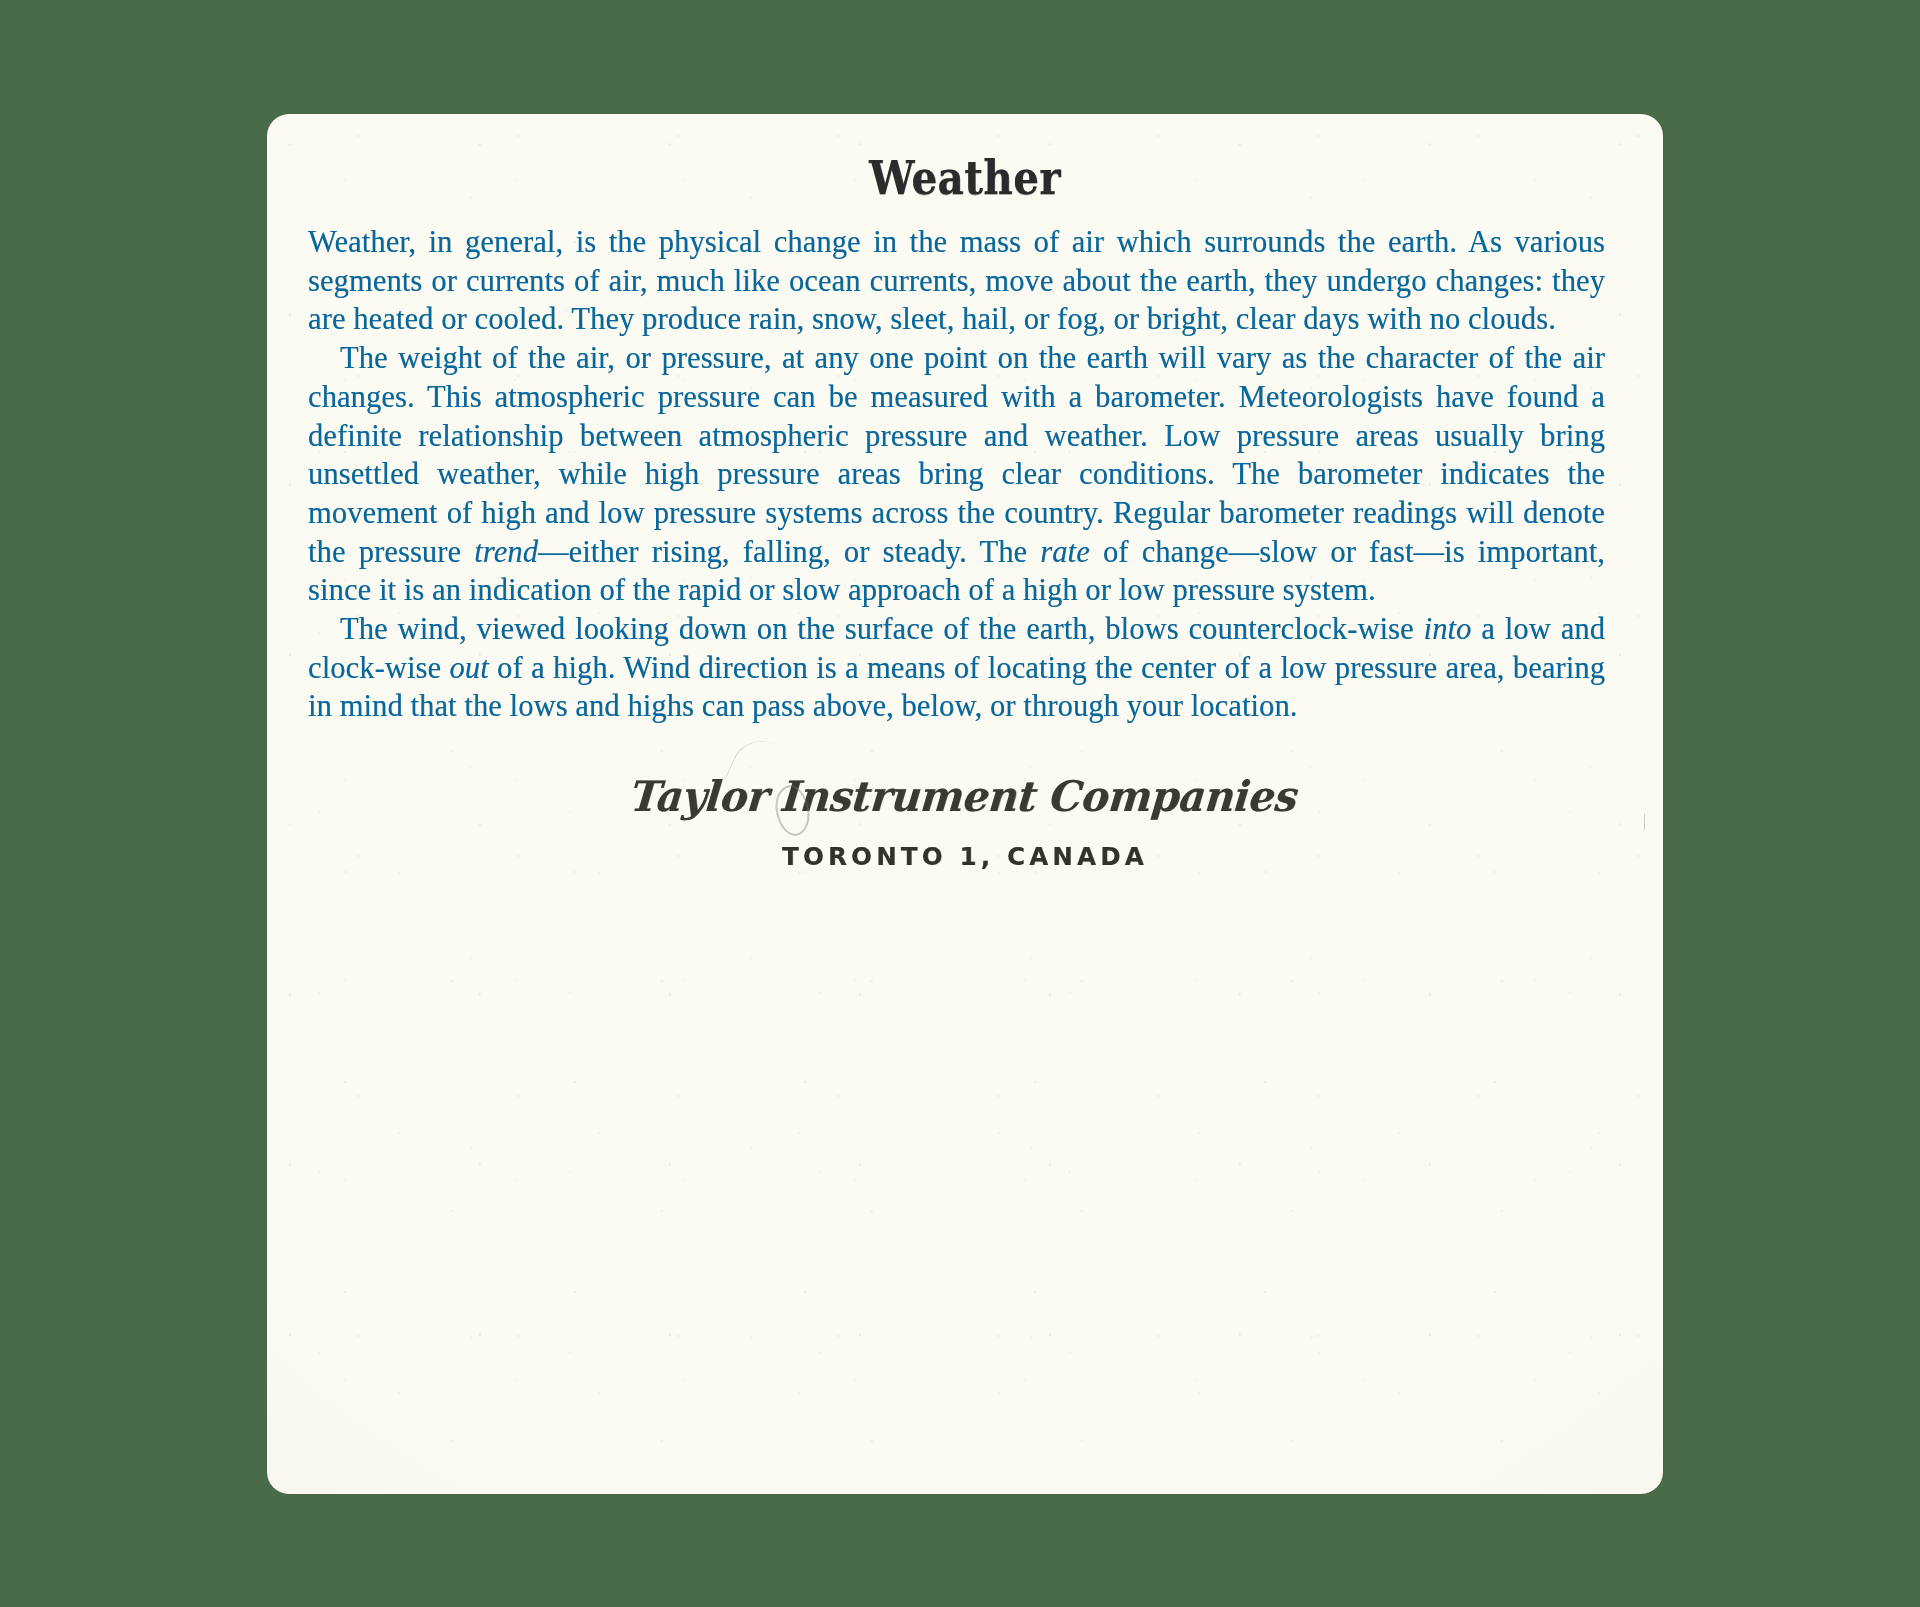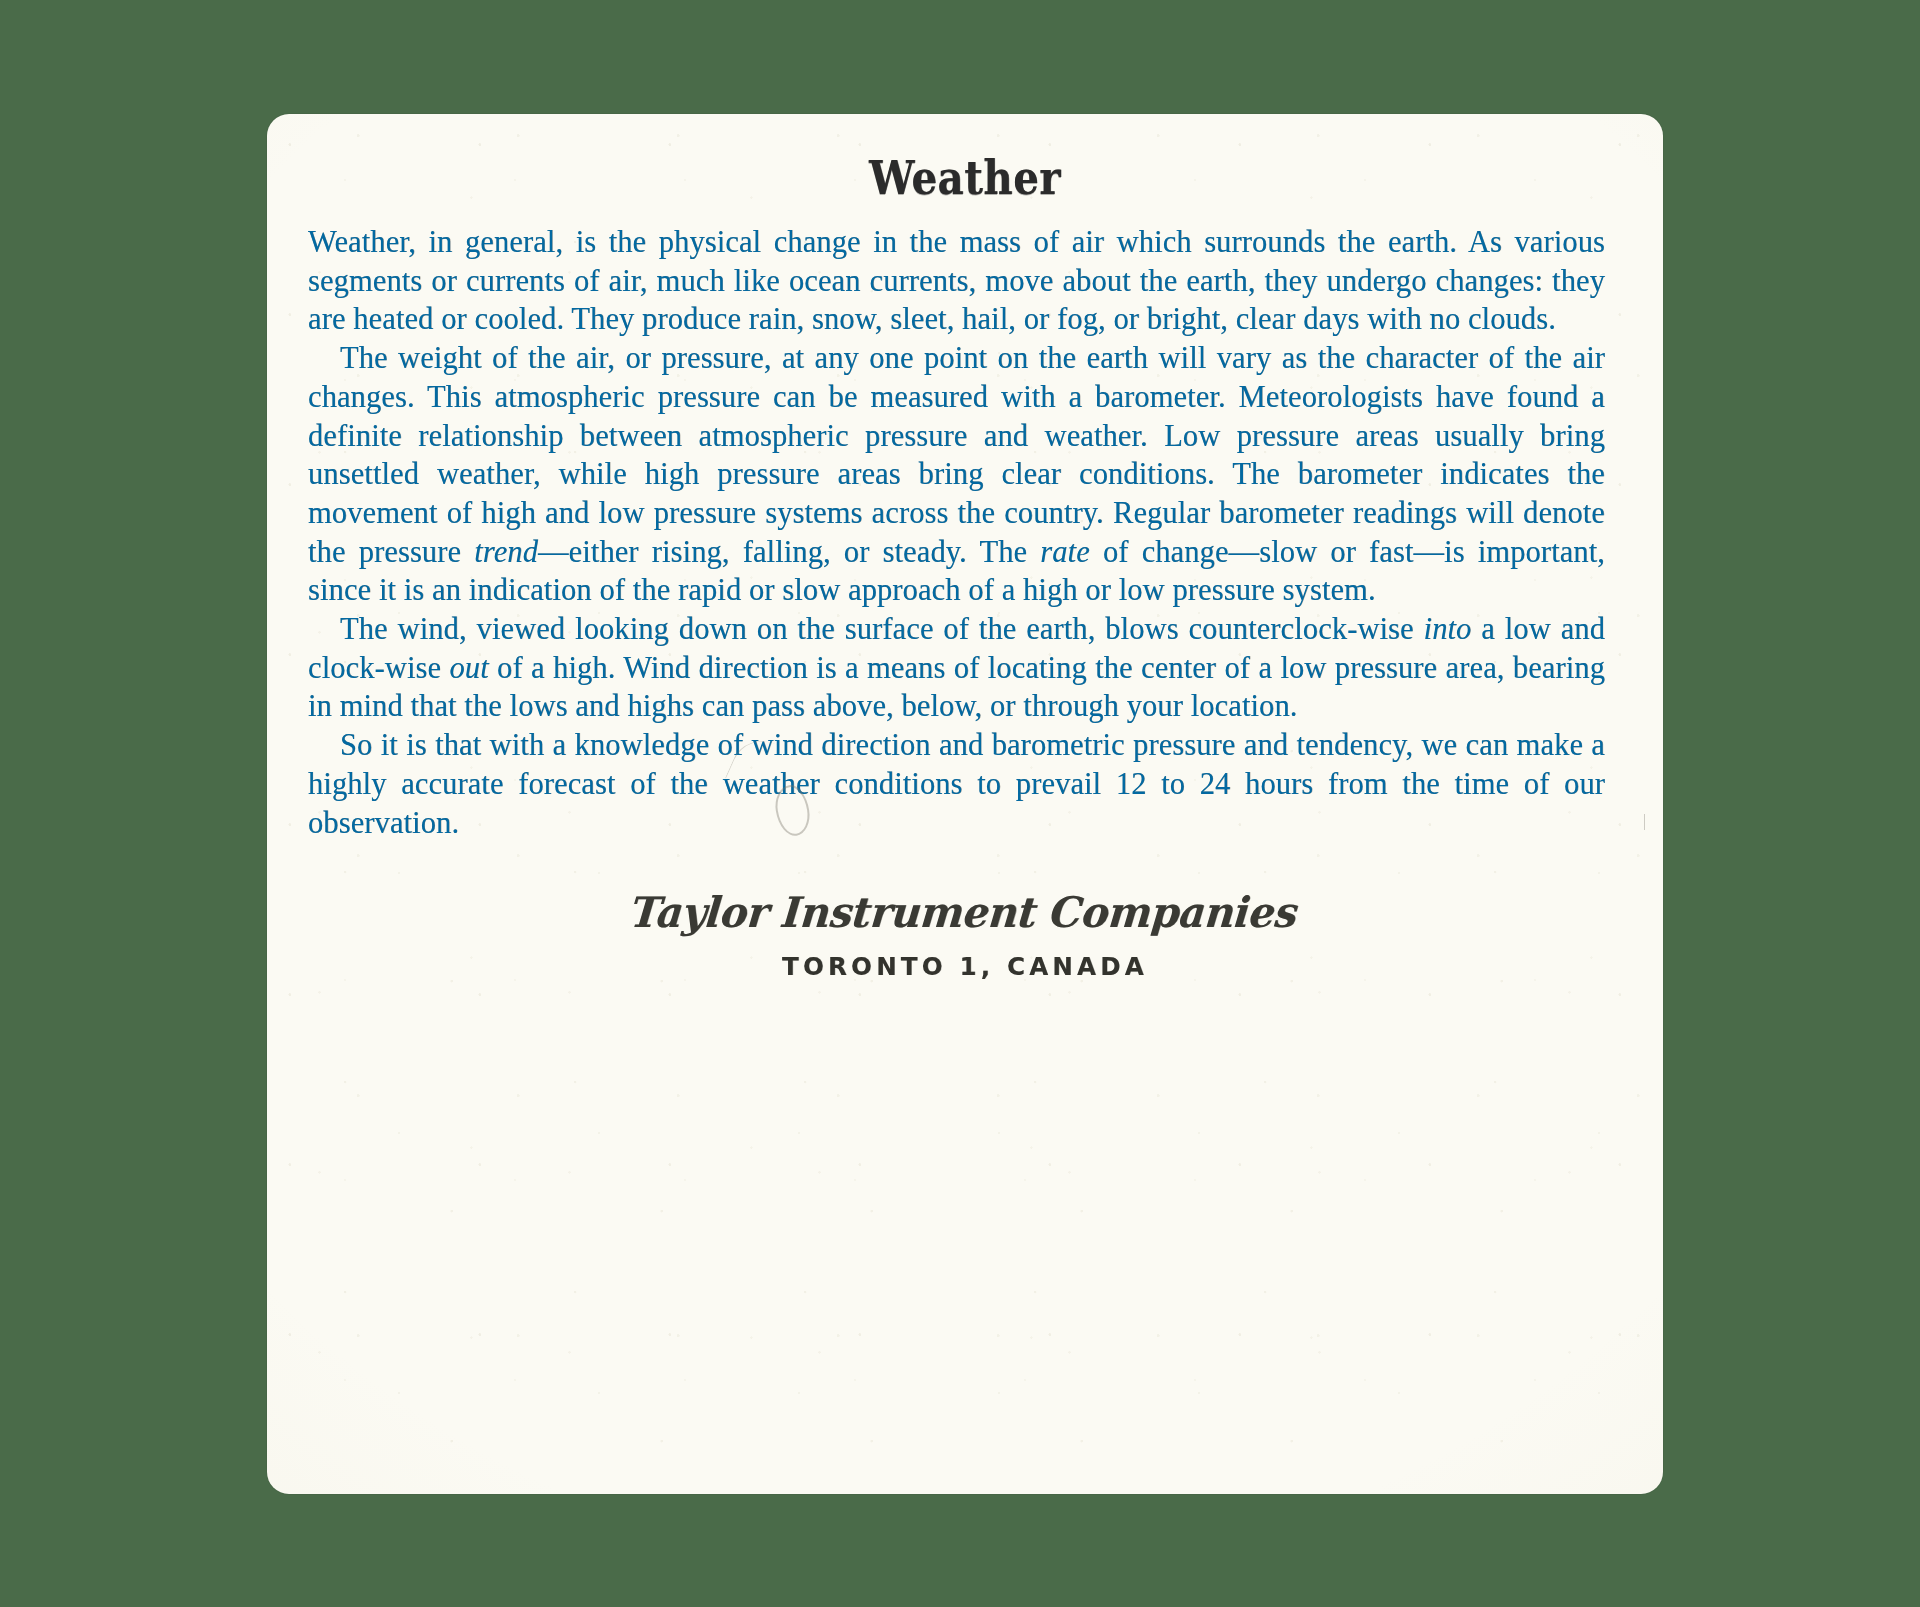--- a/index.html
+++ b/index.html
@@ -118,21 +118,21 @@
   .addr-line {
     font-family: "DejaVu Sans", "Liberation Sans", sans-serif;
     font-weight: 700;
     font-size: 24.5px;
     letter-spacing: 4.2px;
     color: #33332d;
     margin-top: 10px;
     text-shadow: 0.4px 0 0 rgba(45,45,40,0.4);
   }
   #addr-line-1 { margin-top: 16px; }
-  #addr-line-2 { margin-top: 15px; }
+  #addr-line-2 { margin-top: 21px; }
 
   
   #footer {
     position: absolute;
     left: 0;
     right: 0;
     bottom: 52px;
     padding: 0 44px 0 41px;
     display: flex;
     justify-content: space-between;
@@ -187,21 +187,20 @@
   <div id="paper-vignette"></div>
 
   <div id="content">
 
     <h1 id="title">Weather</h1>
 
     <div id="body-text">
       <p class="para" id="para-1"><span>Weather, in general, is the physical change in the mass of air which surrounds the earth. As various segments or currents of air, much like ocean currents, move about the earth, they undergo changes: they are heated or cooled. They produce rain, snow, sleet, hail, or fog, or bright, clear days with no clouds.</span></p>
       <p class="para indented" id="para-2"><span>The weight of the air, or pressure, at any one point on the earth will vary as the character of the air changes. This atmospheric pressure can be measured with a barometer. Meteorologists have found a definite relationship between atmospheric pressure and weather. Low pressure areas usually bring unsettled weather, while high pressure areas bring clear conditions. The barometer indicates the movement of high and low pressure systems across the country. Regular barometer readings will denote the pressure </span><em>trend</em><span>—either rising, falling, or steady. The </span><em>rate</em><span> of change—slow or fast—is important, since it is an indication of the rapid or slow approach of a high or low pressure system.</span></p>
       <p class="para indented" id="para-3"><span>The wind, viewed looking down on the surface of the earth, blows counterclock-wise </span><em>into</em><span> a low and clock-wise </span><em>out</em><span> of a high. Wind direction is a means of locating the center of a low pressure area, bearing in mind that the lows and highs can pass above, below, or through your location.</span></p>
-      <p class="para indented" id="para-4"><span>So it is that with a knowledge of wind direction and barometric pressure and tendency, we can make a highly accurate forecast of the weather conditions to prevail 12 to 24 hours from the time of our observation.</span></p>
     </div>
 
     <div id="signature-block">
       <div id="company-script">Taylor Instrument Companies</div>
       <div class="addr-line" id="addr-line-2">TORONTO 1, CANADA</div>
     </div>
 
 
   </div>
 

